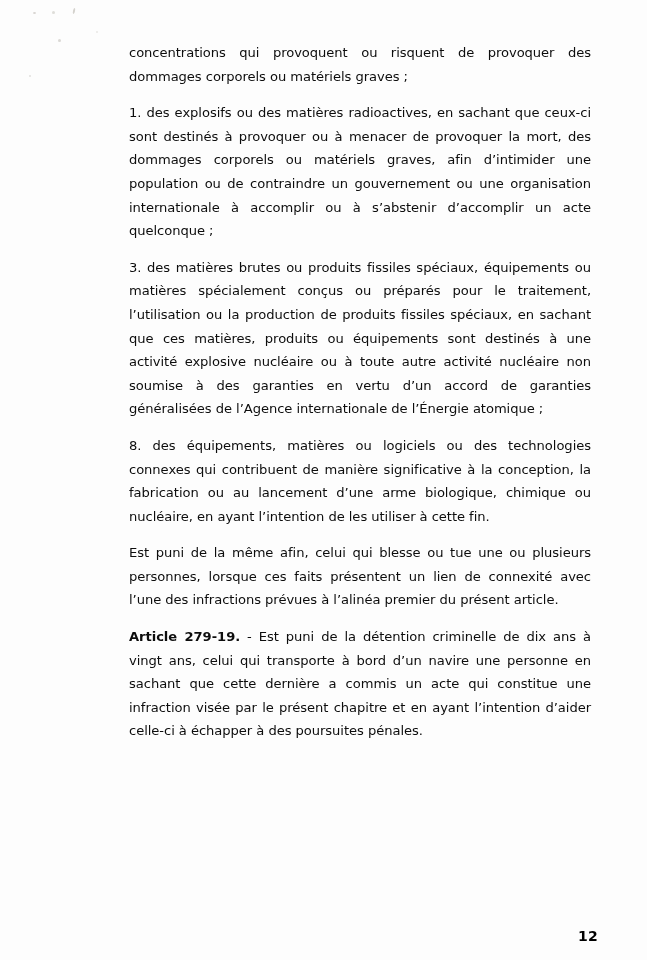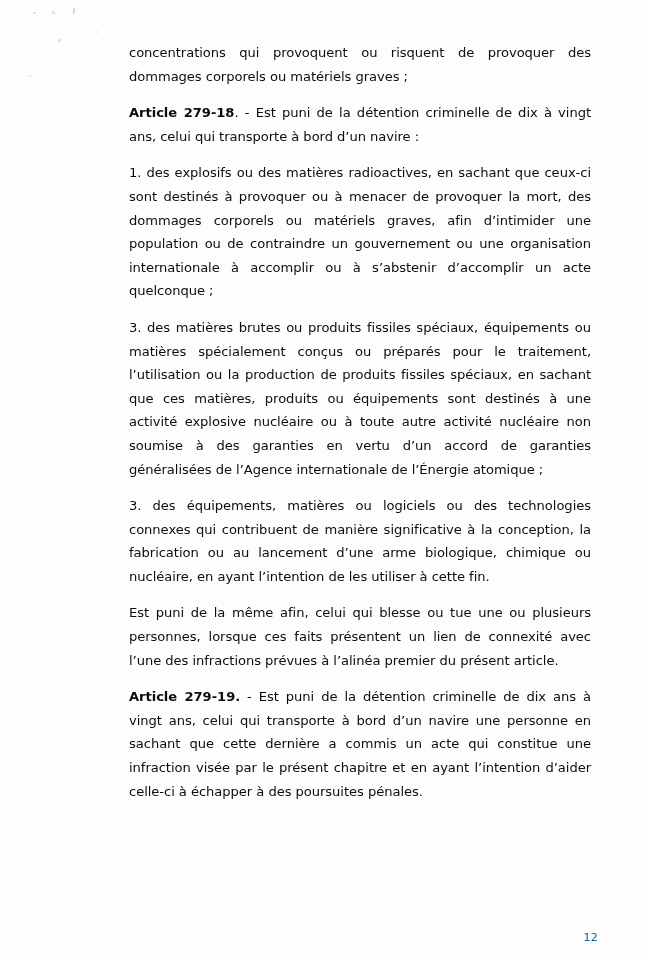--- a/index.html
+++ b/index.html
@@ -53,23 +53,23 @@
   p.para + p.para { margin-top: 13px; }
 
   .art-label {
     font-weight: bold;
   }
 
   .page-number {
     position: absolute;
     right: 49px;
     bottom: 16px;
-    font-size: 11px;
-    font-weight: normal;
-    color: #0369a1;
+    font-size: 14px;
+    font-weight: bold;
+    color: #000000;
     letter-spacing: 0.2px;
   }
 </style>
 </head>
 <body>
 
 <div class="page">
 
   <span class="speckle sp1"></span>
   <span class="speckle sp2"></span>
@@ -77,30 +77,27 @@
   <span class="speckle sp4"></span>
   <span class="speckle sp5"></span>
   <span class="speckle sp6"></span>
 
   <div class="text-column">
 
     <p class="para">concentrations qui provoquent ou risquent de provoquer des dommages corporels ou matériels graves ;</p>
 
 
 
-    <p class="para">
-      <span class="art-label">Article 279-18</span><span>. - Est puni de la détention criminelle de dix à vingt ans, celui qui transporte à bord d’un navire :</span>
-    </p>
 
     <p class="para">1. des explosifs ou des matières radioactives, en sachant que ceux-ci sont destinés à provoquer ou à menacer de provoquer la mort, des dommages corporels ou matériels graves, afin d’intimider une population ou de contraindre un gouvernement ou une organisation internationale à accomplir ou à s’abstenir d’accomplir un acte quelconque ;</p>
 
 
     <p class="para">3. des matières brutes ou produits fissiles spéciaux, équipements ou matières spécialement conçus ou préparés pour le traitement, l’utilisation ou la production de produits fissiles spéciaux, en sachant que ces matières, produits ou équipements sont destinés à une activité explosive nucléaire ou à toute autre activité nucléaire non soumise à des garanties en vertu d’un accord de garanties généralisées de l’Agence internationale de l’Énergie atomique ;</p>
 
-    <p class="para">3. des équipements, matières ou logiciels ou des technologies connexes qui contribuent de manière significative à la conception, la fabrication ou au lancement d’une arme biologique, chimique ou nucléaire, en ayant l’intention de les utiliser à cette fin.</p>
+    <p class="para">8. des équipements, matières ou logiciels ou des technologies connexes qui contribuent de manière significative à la conception, la fabrication ou au lancement d’une arme biologique, chimique ou nucléaire, en ayant l’intention de les utiliser à cette fin.</p>
 
     <p class="para">Est puni de la même afin, celui qui blesse ou tue une ou plusieurs personnes, lorsque ces faits présentent un lien de connexité avec l’une des infractions prévues à l’alinéa premier du présent article.</p>
 
     <p class="para">
       <span class="art-label">Article 279-19.</span><span> - Est puni de la détention criminelle de dix ans à vingt ans, celui qui transporte à bord d’un navire une personne en sachant que cette dernière a commis un acte qui constitue une infraction visée par le présent chapitre et en ayant l’intention d’aider celle-ci à échapper à des poursuites pénales.</span>
     </p>
 
   </div>
 
   <div class="page-number">12</div>

